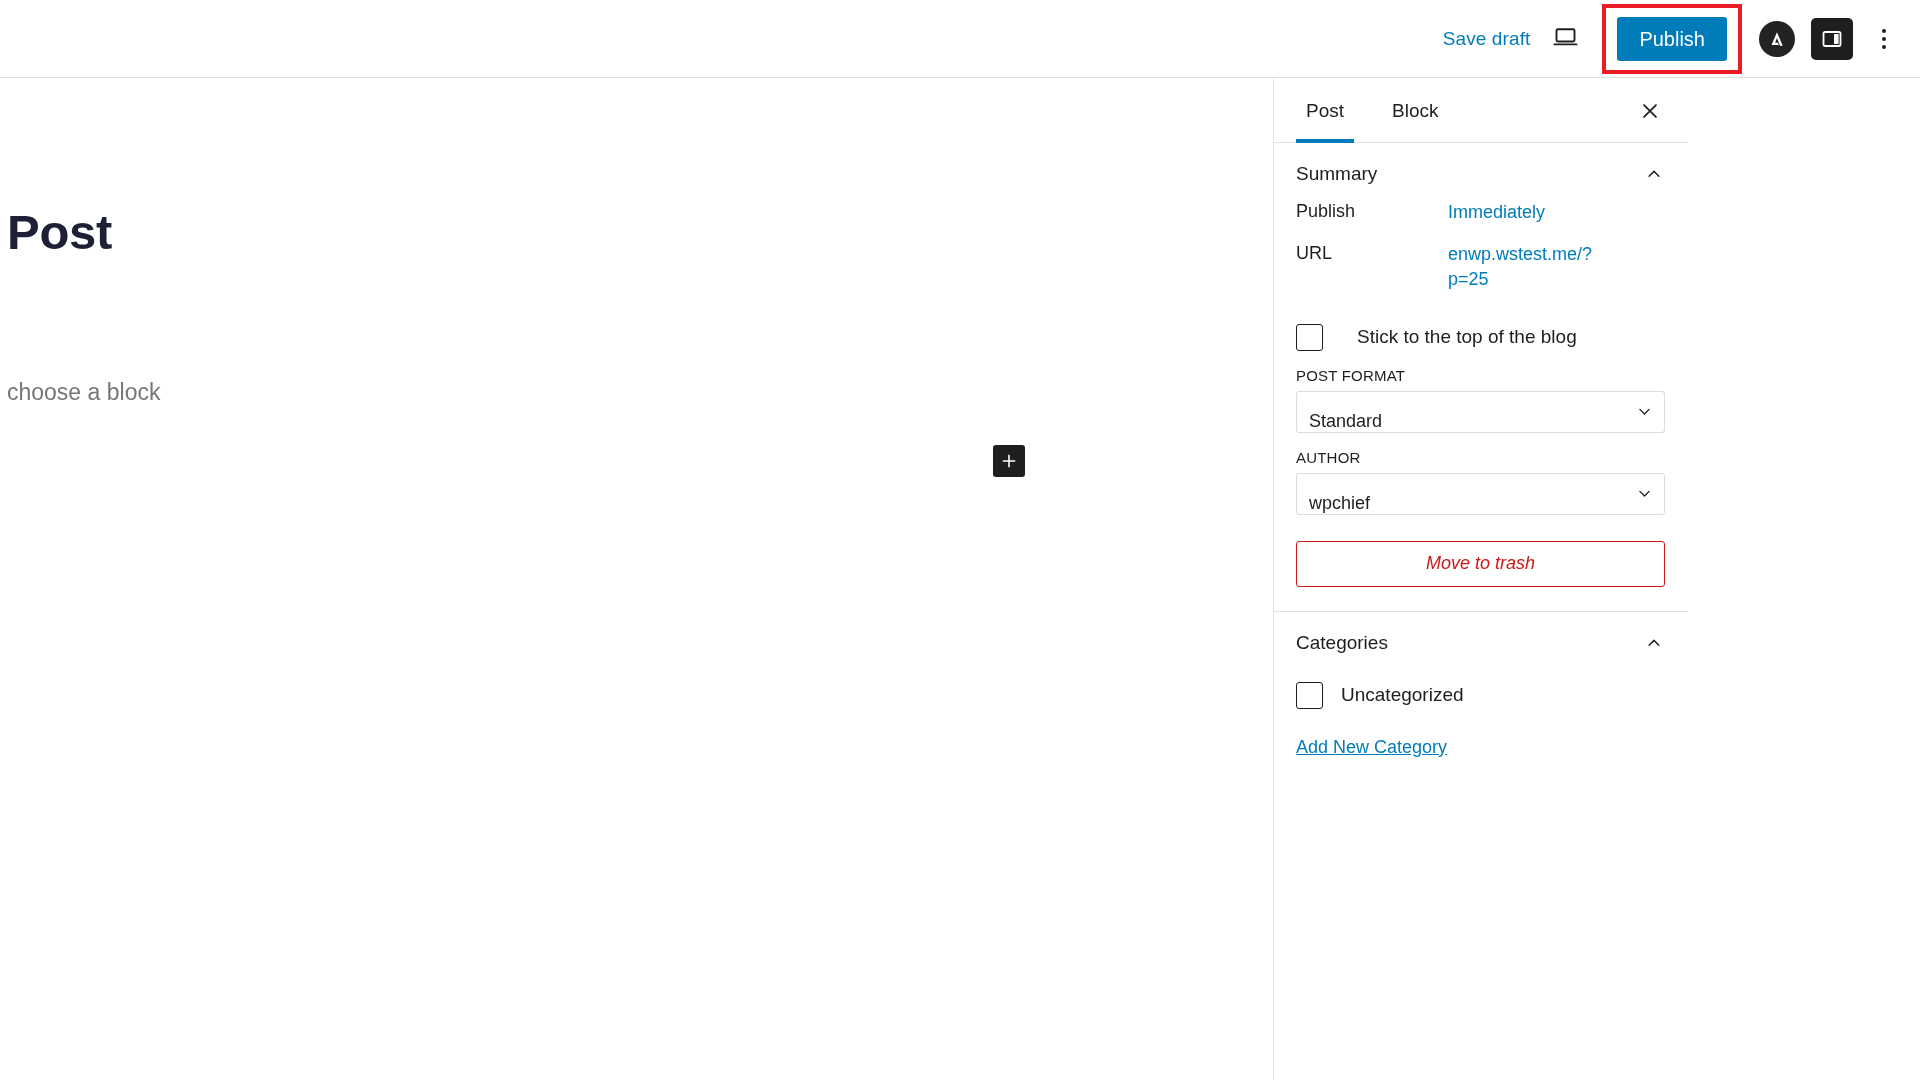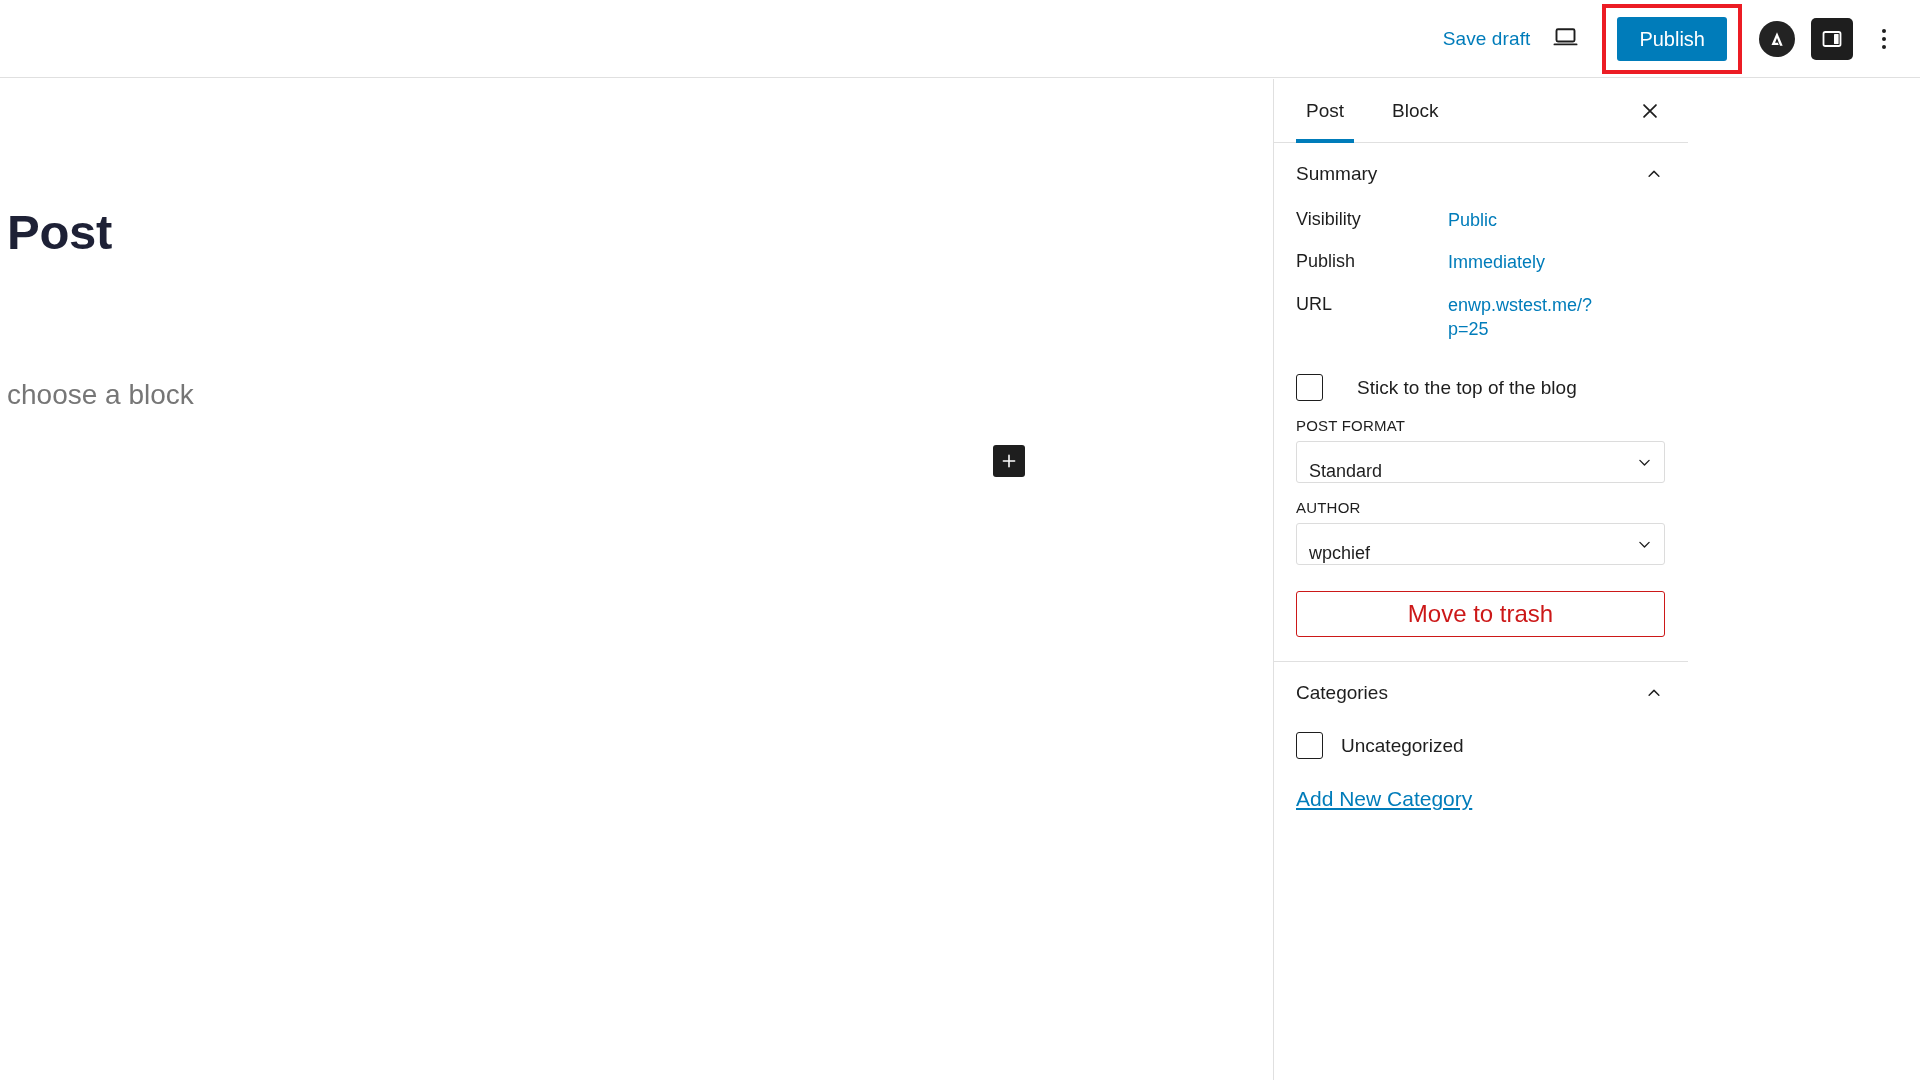--- a/index.html
+++ b/index.html
@@ -92,21 +92,21 @@
   }
   .post-title {
     position: absolute; left: 7px; top: 125px;
     font-size: 49px;
     font-weight: bold;
     color: #1e2136;
     letter-spacing: -0.3px;
   }
   .block-placeholder {
     position: absolute; left: 7px; top: 300px;
-    font-size: 28px;
+    font-size: 23px;
     color: #767676;
   }
   .add-block-btn {
     position: absolute; left: 993px; top: 366px;
     width: 32px; height: 32px;
     background: #1e1e1e;
     border-radius: 3px;
     display: flex; align-items: center; justify-content: center;
     cursor: pointer;
   }
@@ -211,29 +211,30 @@
   }
 
   .trash-btn {
     margin-top: 26px;
     width: 100%;
     height: 46px;
     border: 1.6px solid #cc1818;
     border-radius: 3px;
     background: #fff;
     color: #cc1818;
-    font-size: 24px;
+    font-size: 18px;
     font-family: "Liberation Sans", sans-serif;
     cursor: pointer;
+    font-style: italic;
   }
 
   .add-category-link {
     display: inline-block;
     margin-top: 28px;
-    font-size: 21px;
+    font-size: 18px;
     color: #007cba;
     text-decoration: underline;
     cursor: pointer;
   }
 </style>
 </head>
 <body>
 
 <div id="app">
 
@@ -307,24 +308,20 @@
 
       <div class="section-header">
         <div class="section-title">Summary</div>
         <div class="chevron-up">
           <svg width="18" height="18" viewBox="0 0 24 24">
             <path d="M5.5 15l6.5-6.5L18.5 15" stroke="#1e1e1e" stroke-width="1.9" fill="none" stroke-linecap="round" stroke-linejoin="round"></path>
           </svg>
         </div>
       </div>
 
-      <div class="summary-row" style="margin-top:14px;">
-        <div class="summary-label">Visibility</div>
-        <div class="summary-value">Public</div>
-      </div>
 
       <div class="summary-row">
         <div class="summary-label">Publish</div>
         <div class="summary-value">Immediately</div>
       </div>
 
       <div class="summary-row">
         <div class="summary-label">URL</div>
         <div class="summary-value">enwp.wstest.me/?p=25</div>
       </div>

